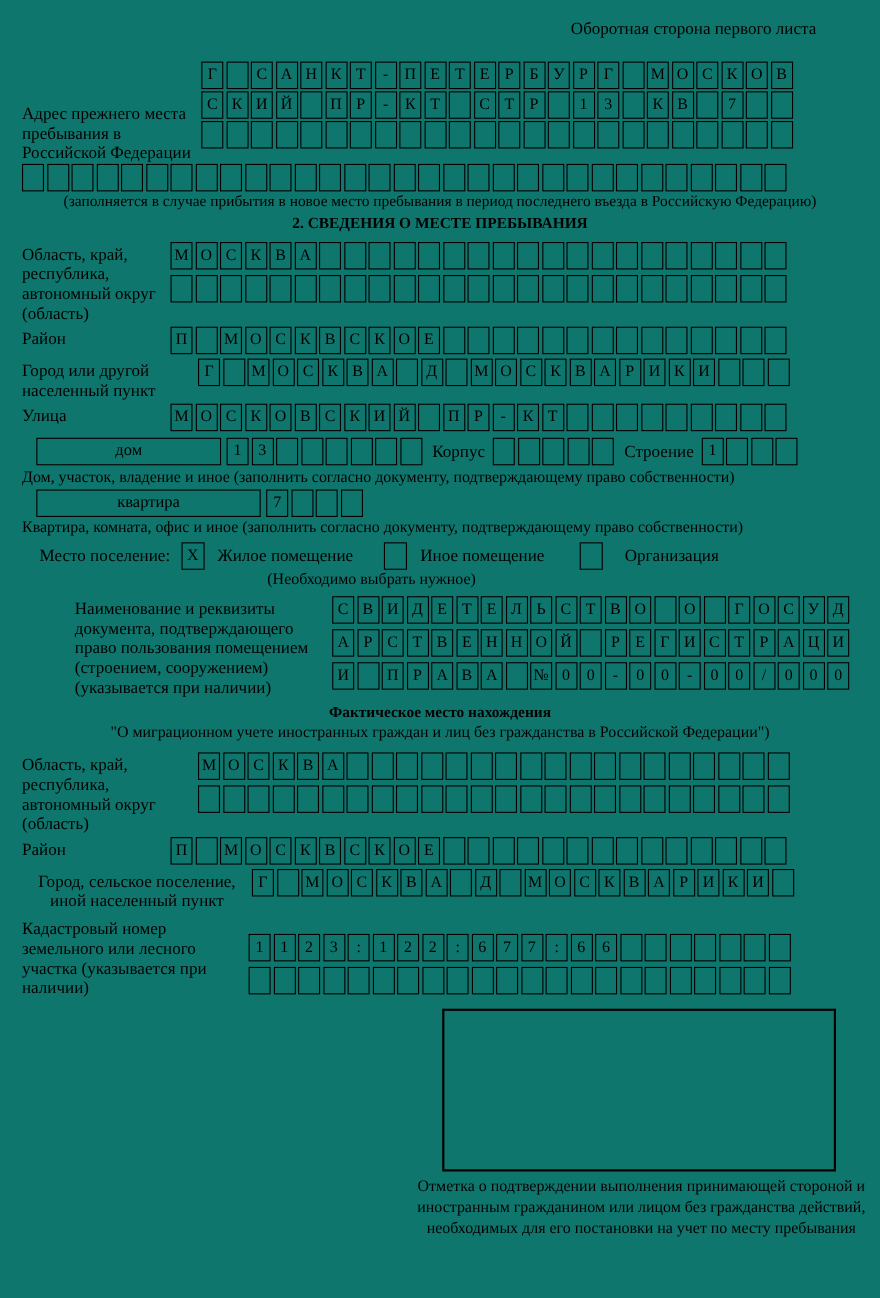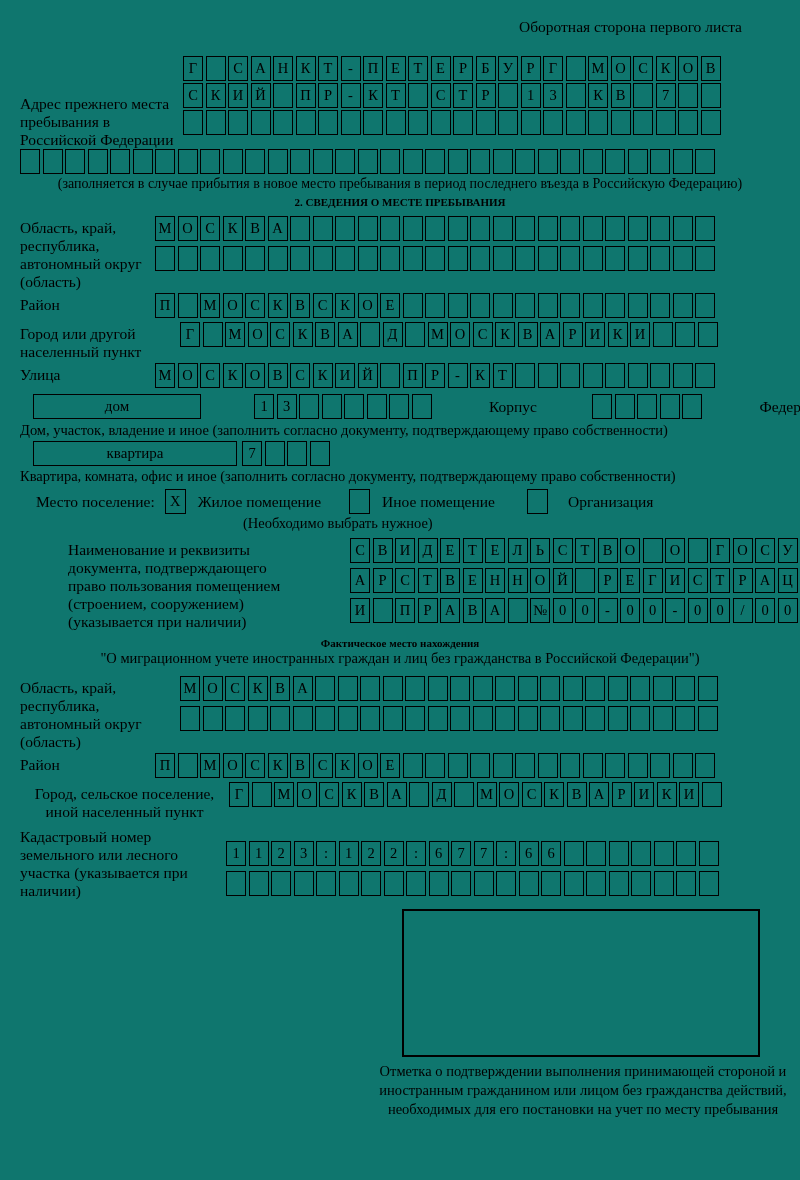--- a/index.html
+++ b/index.html
@@ -12,22 +12,22 @@
   .cell{flex:none;width:18px;height:23px;border:1.5px solid #000;margin-right:2.5px;
         font-size:14.5px;line-height:23px;text-align:center;}
   .cellrow{margin-bottom:2px;}
   .rowgap .cellrow{margin-bottom:5px;}
   
   .frow{display:flex;align-items:flex-start;margin-left:20px;}
   .flabel{flex:none;font-size:15.5px;line-height:18px;padding-top:3px;}
   .w163{width:163px;margin-top:36px;} .w135{width:135px;} .w160{width:160px;} .w234{width:234px;margin-left:48px;}
   .w209{width:209px;text-align:center;} .w206{width:206px;}
   .center-note{text-align:center;font-size:14px;margin-top:2px;}
-  .sec-title{text-align:center;font-weight:bold;font-size:11px;margin-top:4px;}
-  .mt2{margin-top:2px;} .mt4{margin-top:4px;} .mt6{margin-top:6px;gap:48px;} .mt8{margin-top:8px;} .mt20{margin-top:20px;}
+  .sec-title{text-align:center;font-weight:bold;font-size:14px;margin-top:4px;}
+  .mt2{margin-top:2px;} .mt4{margin-top:4px;} .mt6{margin-top:6px;} .mt8{margin-top:8px;} .mt20{margin-top:20px;}
   .wide-box{flex:none;border:1.5px solid #000;height:23px;line-height:23px;text-align:center;font-size:15px;}
   .inline-label{flex:none;line-height:26px;padding:0 7px;}
   .ml13{margin-left:13px;} .ml5{margin-left:5px;}
   .stay{display:flex;align-items:center;margin-left:36px;}
   .cbox{flex:none;width:19px;height:23px;border:1.5px solid #000;text-align:center;
         line-height:23px;font-size:14.5px;margin:0 12px 0 10px;}
   .choose-note{margin-left:243px;font-size:14.5px;margin-top:1px;}
   .fact-note{text-align:center;font-size:14.5px;line-height:19px;margin-top:2px;}
   .stamp-box{margin:8px 0 0 402px;width:358px;height:148px;border:2px solid #000;box-sizing:border-box;}
   .stamp-caption{width:430px;margin:5px 0 0 368px;text-align:center;font-size:14.5px;line-height:19px;}
@@ -324,21 +324,21 @@
         <span class="cell"></span>
       </div>
     <div class="inline-label">Корпус</div>
     <div class="cells">
         <span class="cell"></span>
         <span class="cell"></span>
         <span class="cell"></span>
         <span class="cell"></span>
         <span class="cell"></span>
       </div>
-    <div class="inline-label">Федерации</div>
+    <div class="inline-label">Строение</div>
     <div class="cells">
         <span class="cell">1</span>
         <span class="cell"></span>
         <span class="cell"></span>
         <span class="cell"></span>
       </div>
   </div>
   <div style="margin-left:20px;font-size:14.5px;margin-top:2px">Дом, участок, владение и иное (заполнить согласно документу, подтверждающему право собственности)</div>
 
   <div class="frow mt2" style="margin-left:33px">

